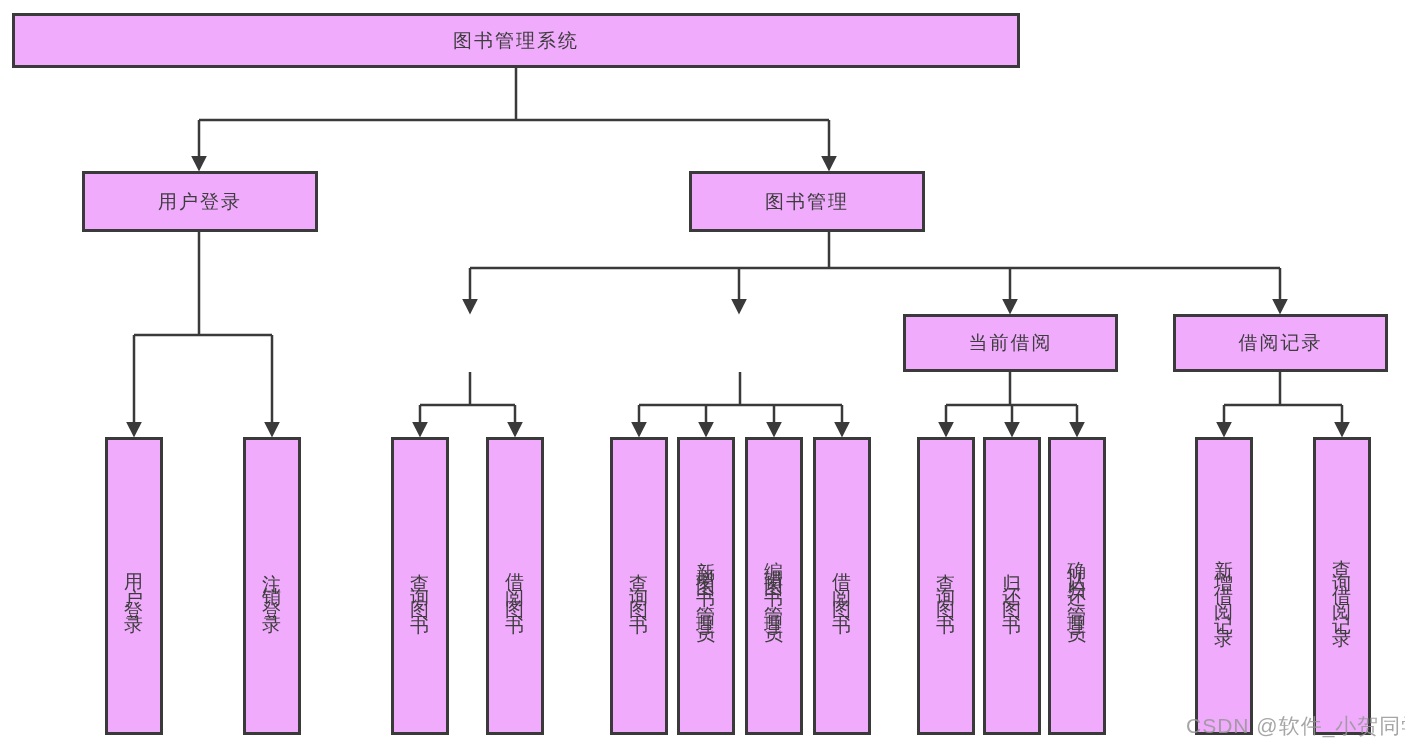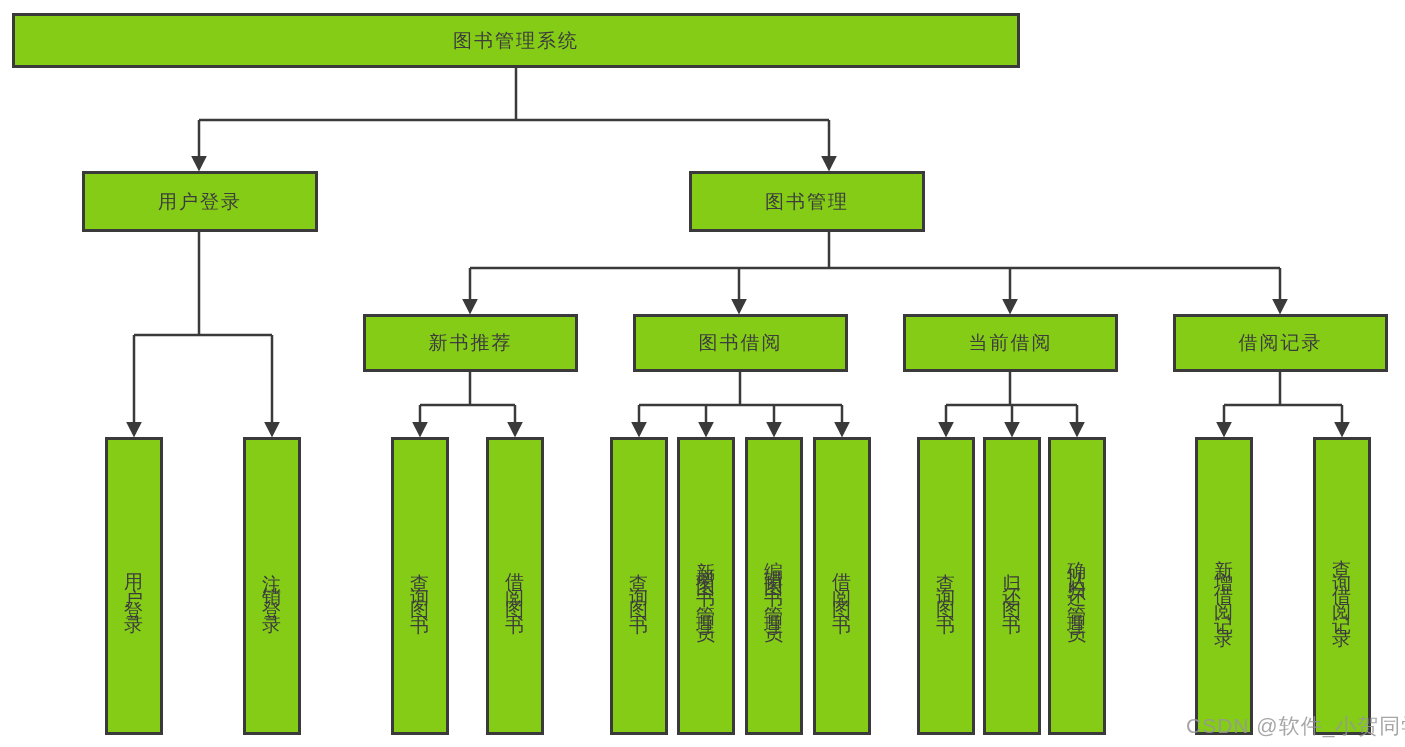--- a/index.html
+++ b/index.html
@@ -8,21 +8,21 @@
     width:1405px;height:747px;
     background:#ffffff;
     font-family:"Liberation Sans", sans-serif;
     color:#3d3d3d;
     overflow:hidden;
   }
   svg.wires{position:absolute;left:0;top:0;width:1405px;height:747px;}
   .node{
     position:absolute;
     box-sizing:border-box;
-    background:#84cc16;
+    background:#f0abfc;
     border:3px solid #3a3a3a;
     display:flex;align-items:center;justify-content:center;
     z-index:2;
   }
   .hnode{font-size:19px;letter-spacing:2px;white-space:nowrap;}
   .vnode .vtext{
     writing-mode:vertical-rl;
     font-size:19px;
     letter-spacing:14px;
     line-height:1;
@@ -81,22 +81,20 @@
         <line x1="1342" y1="405" x2="1342" y2="424" marker-end="url(#arr)"></line>
       </g>
     </g>
   </svg>
 
   <div class="node hnode" style="left:12px;top:13px;width:1008px;height:55px">图书管理系统</div>
 
   <div class="node hnode" style="left:82px;top:171px;width:236px;height:61px">用户登录</div>
   <div class="node hnode" style="left:689px;top:171px;width:236px;height:61px">图书管理</div>
 
-  <div class="node hnode" style="left:363px;top:314px;width:215px;height:58px">新书推荐</div>
-  <div class="node hnode" style="left:633px;top:314px;width:215px;height:58px">图书借阅</div>
   <div class="node hnode" style="left:903px;top:314px;width:215px;height:58px">当前借阅</div>
   <div class="node hnode" style="left:1173px;top:314px;width:215px;height:58px">借阅记录</div>
 
   <div class="node vnode" style="left:105px;top:437px;width:58px;height:298px">
     <span class="vtext">用户登录</span>
   </div>
   <div class="node vnode" style="left:243px;top:437px;width:58px;height:298px">
     <span class="vtext">注销登录</span>
   </div>
 

